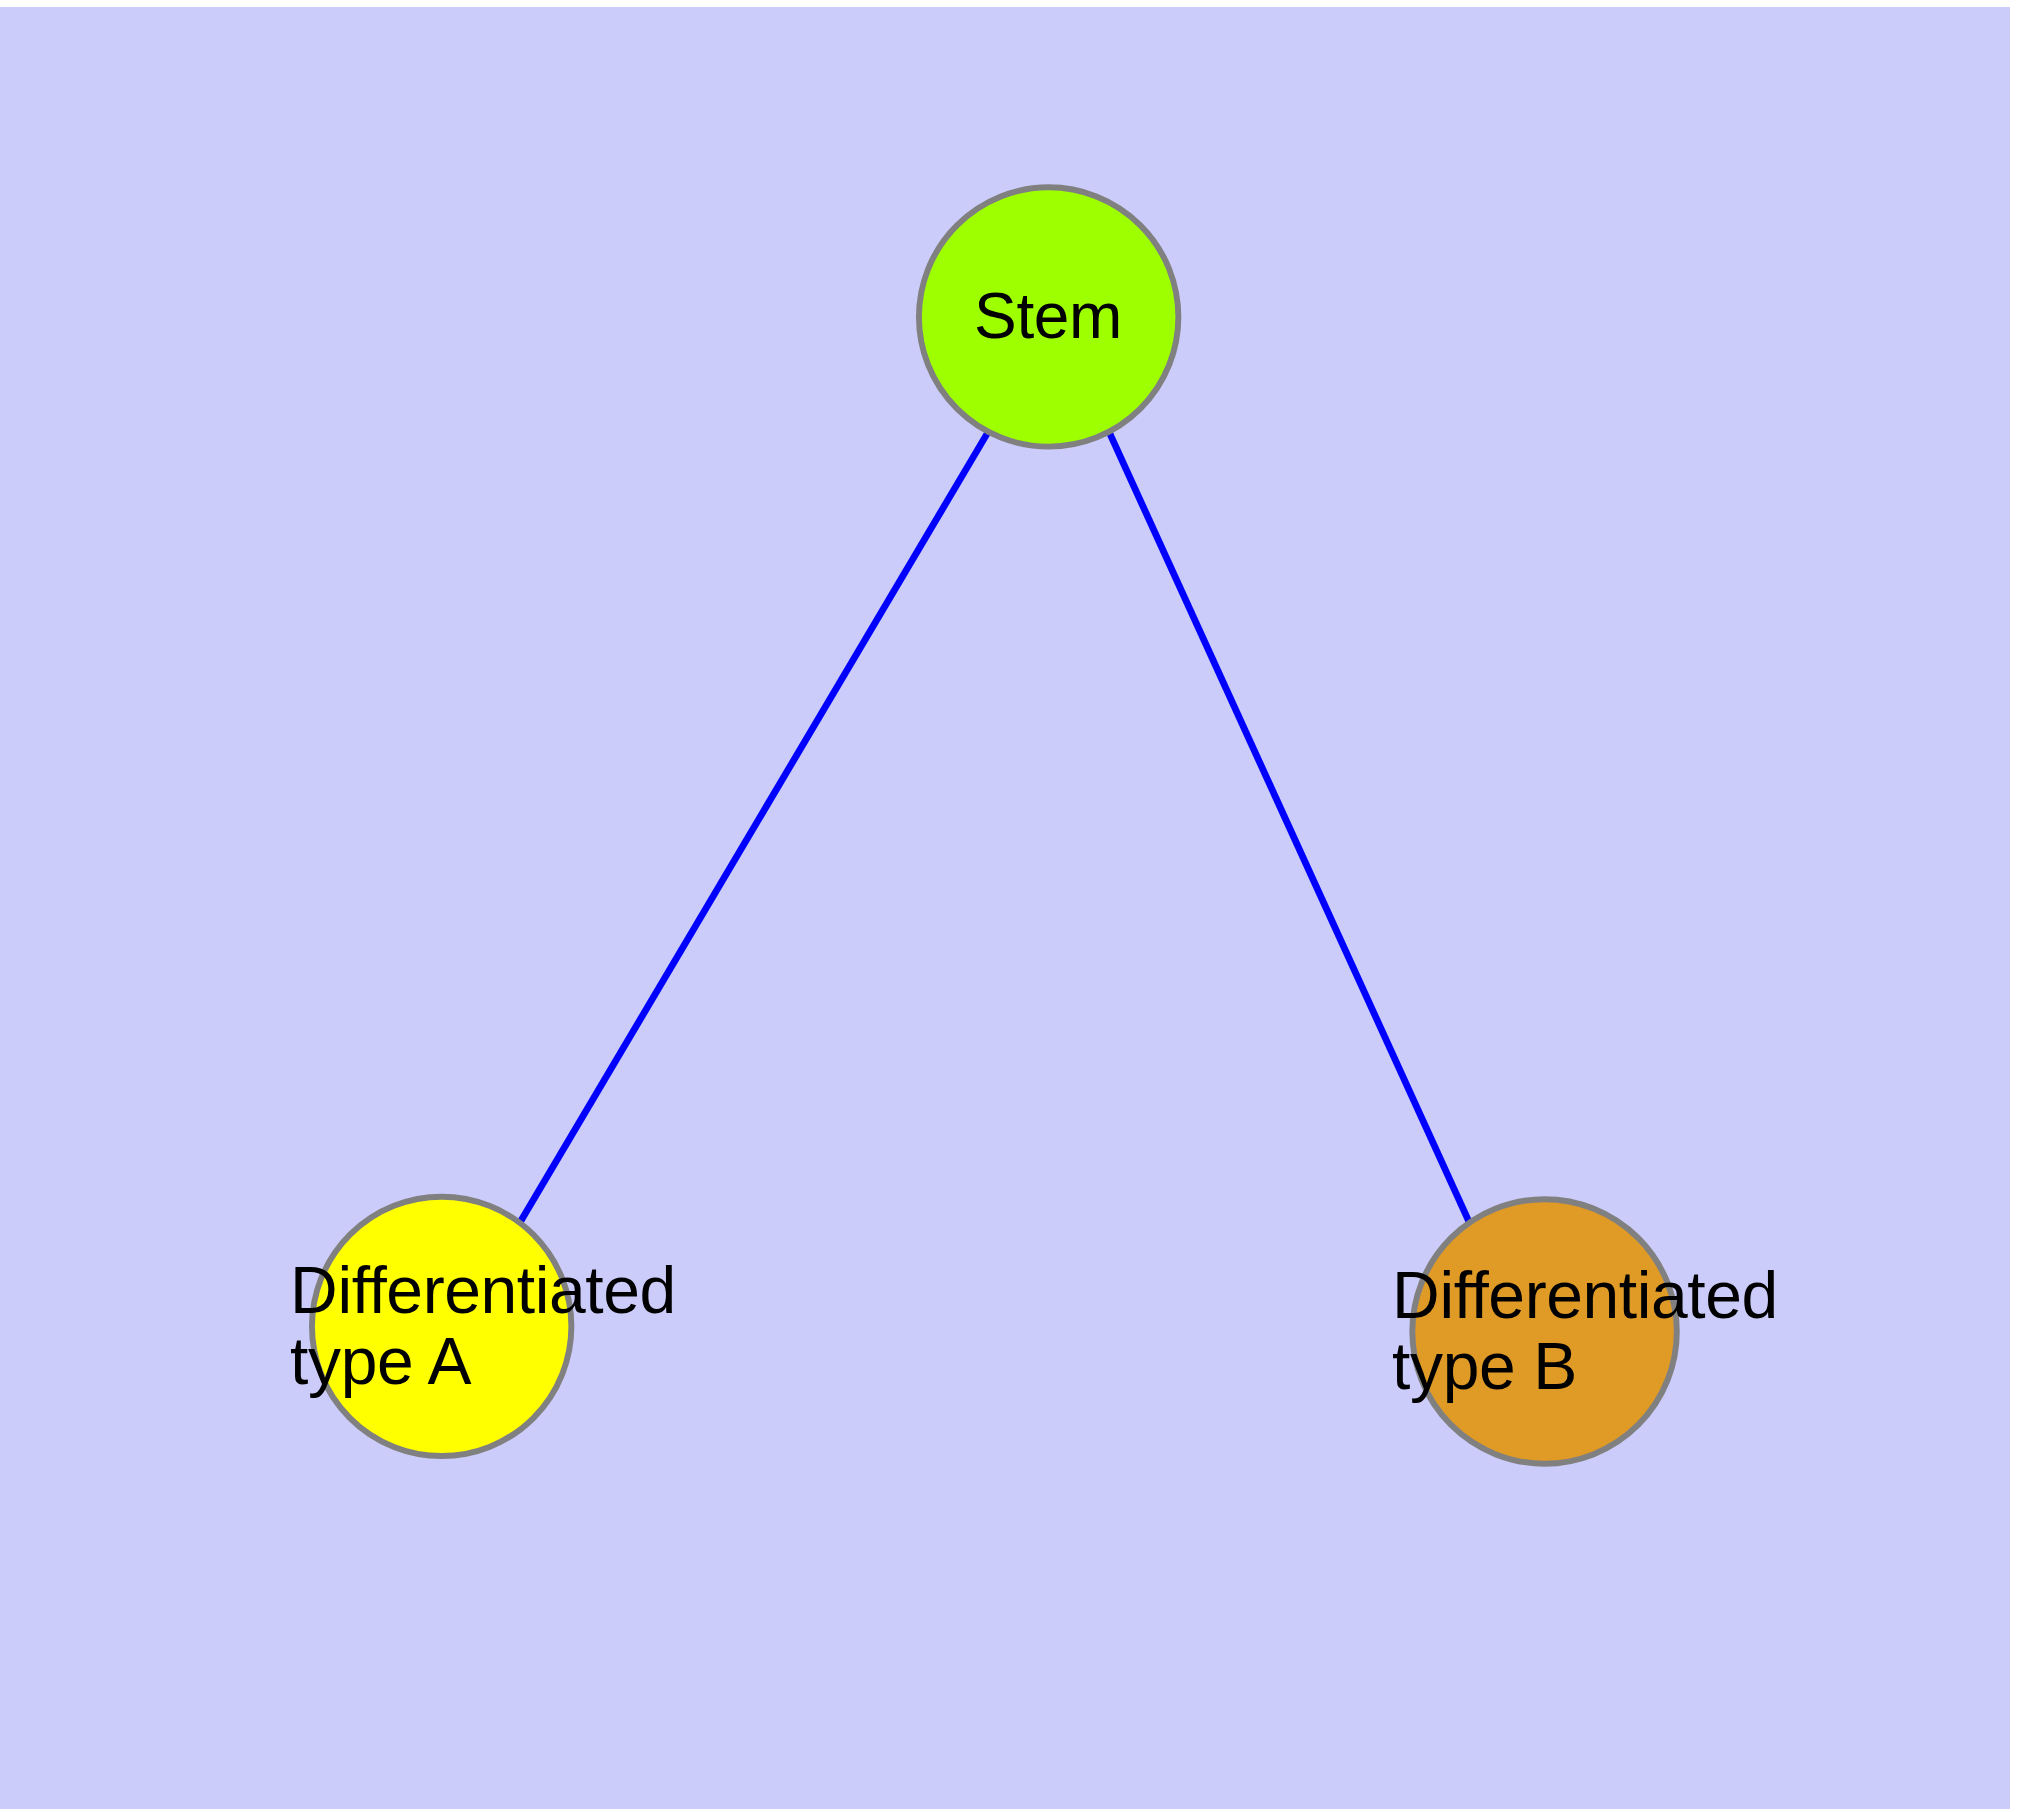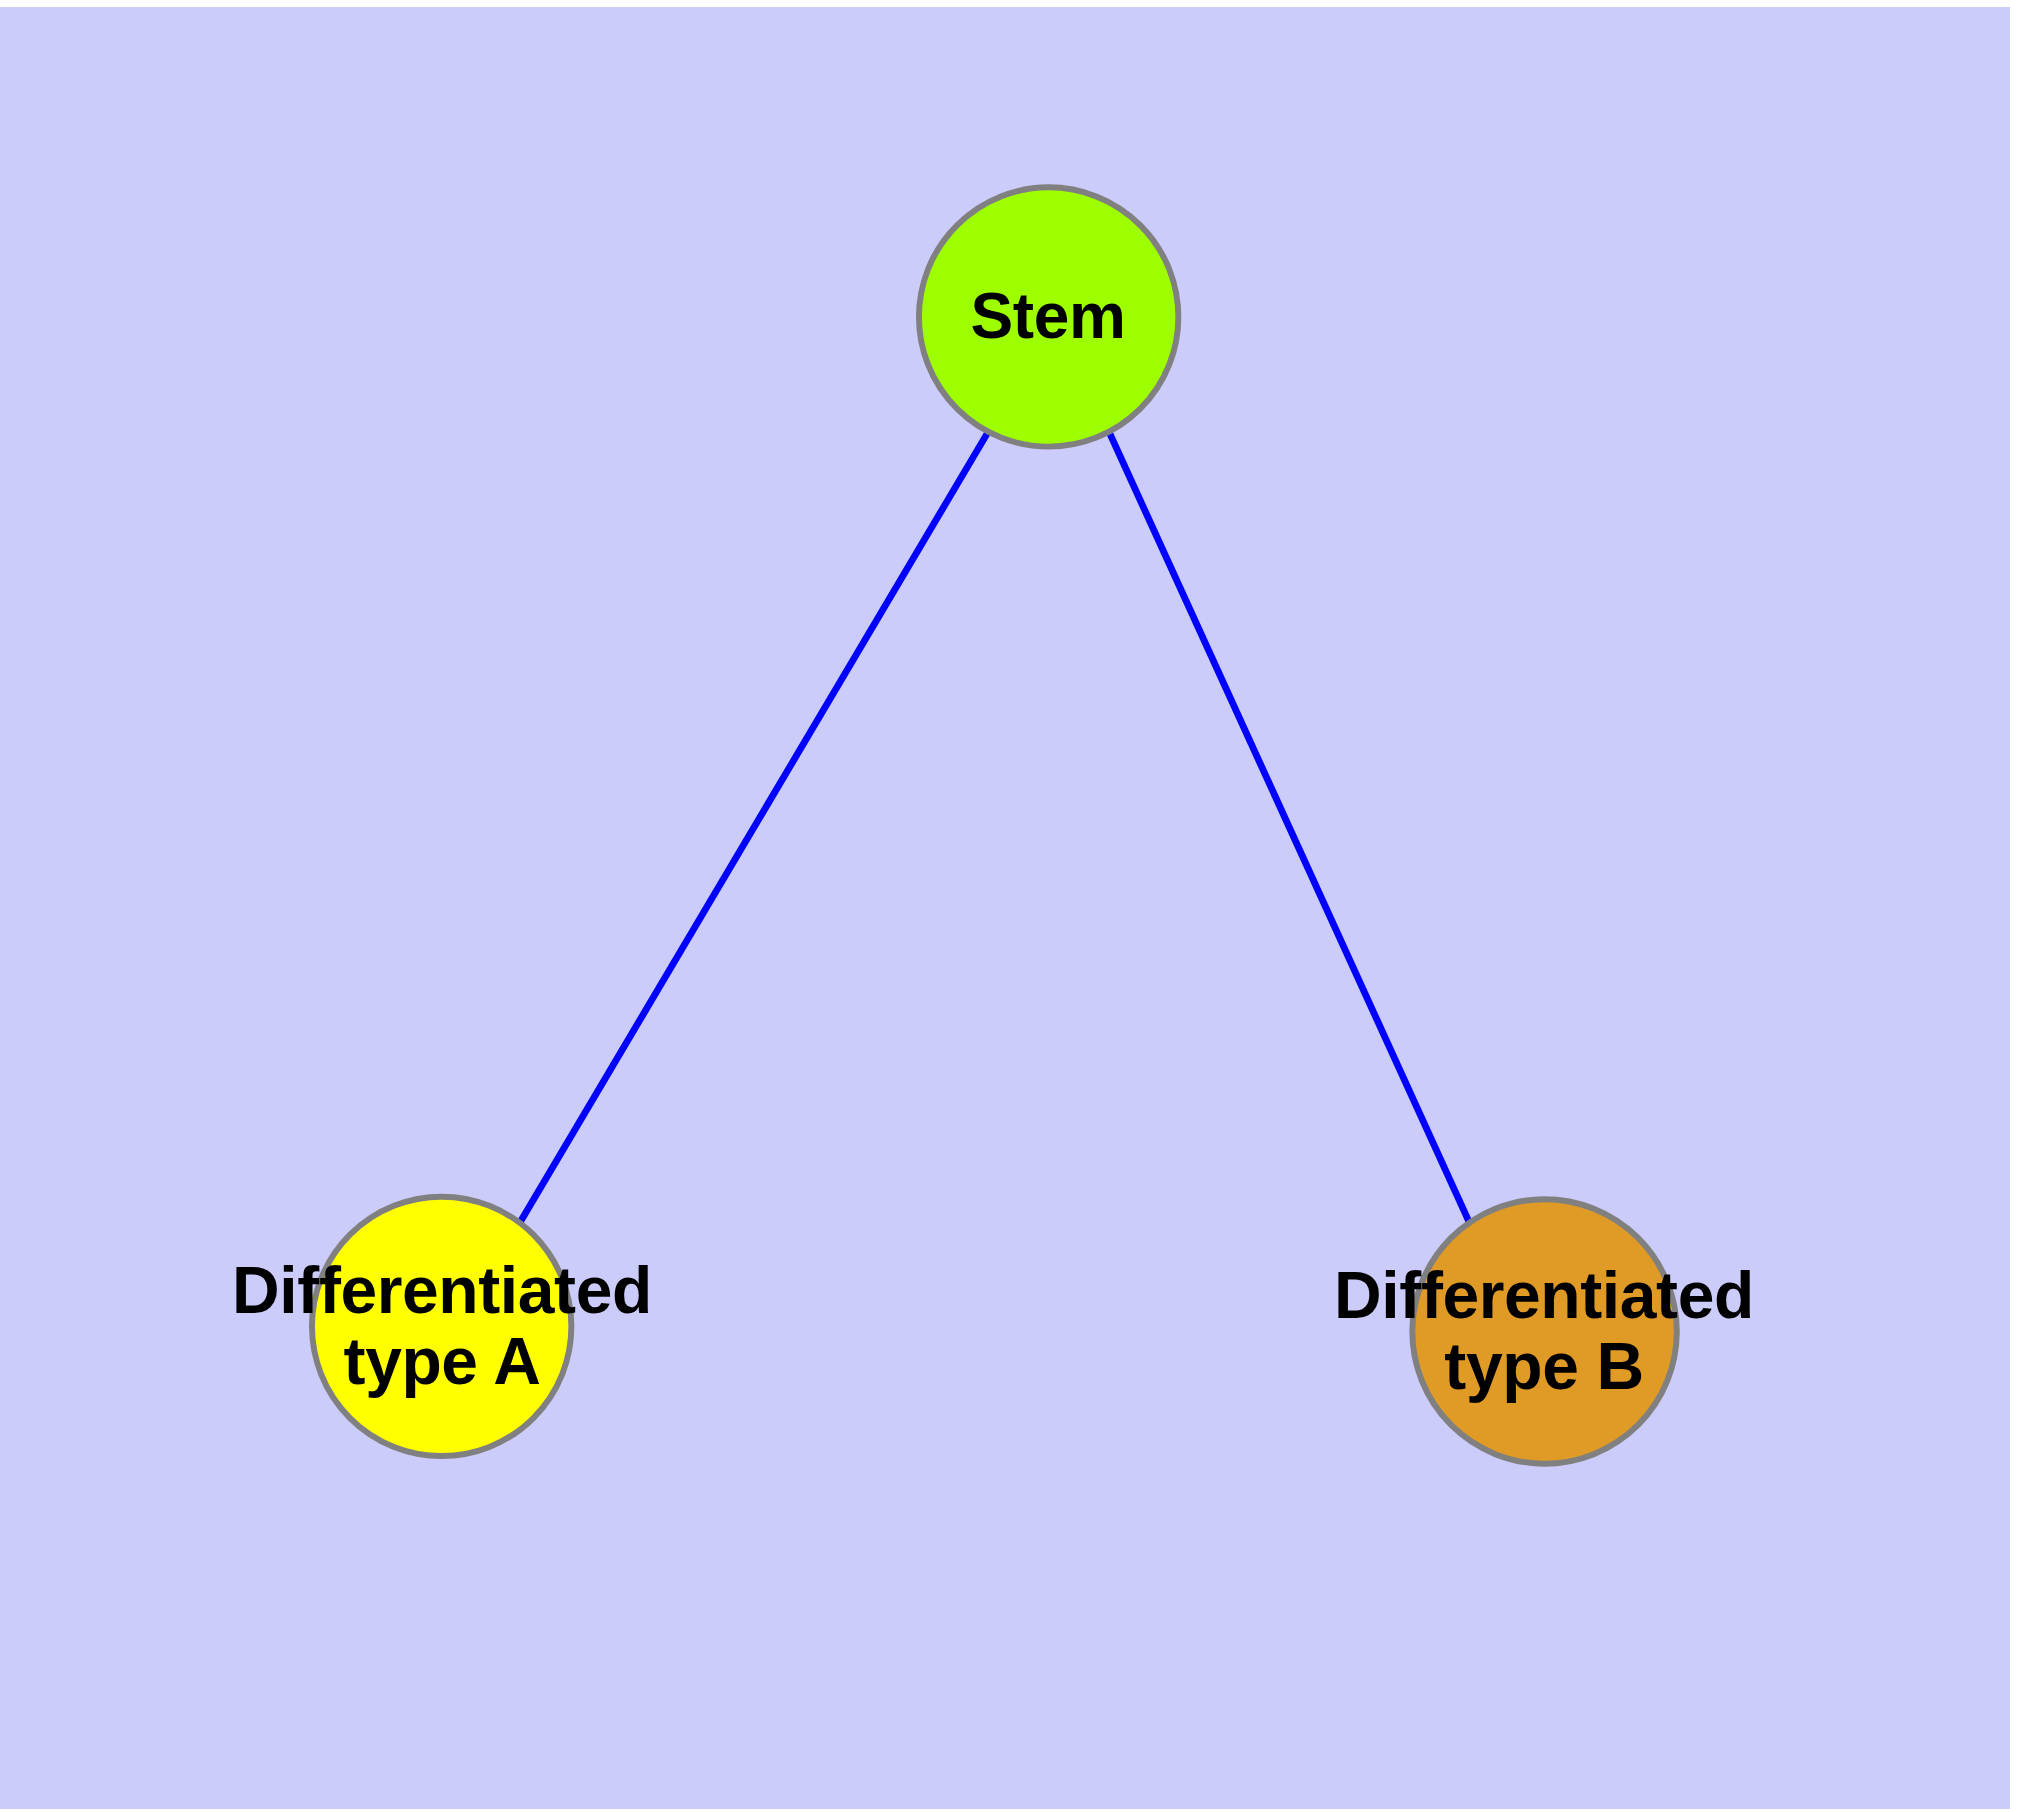--- a/index.html
+++ b/index.html
@@ -30,33 +30,34 @@
   #graph-svg {
     position: absolute;
     left: 0;
     top: 0;
     width: 2021px;
     height: 1812px;
   }
   .node-label {
     position: absolute;
     color: #000000;
-    font-weight: bold;
-    text-align: center;
+    font-weight: normal;
+    text-align: left;
     line-height: 1.08;
     white-space: pre;
     letter-spacing: -0.4px;
     transform: translate(-50%, -50%);
     pointer-events: none;
   }
   .node-label.root {
     font-size: 64px;
   }
   .node-label.leaf {
     font-size: 66px;
+    margin-left: 41px;
   }
 </style>
 </head>
 <body>
 
 <div id="stage" style="background: rgb(255, 255, 255);">
 
   <div id="canvas-bg" style="background: rgb(204, 204, 250);"></div>
 
   <svg id="graph-svg" viewBox="0 0 2384 2138" preserveAspectRatio="none">

